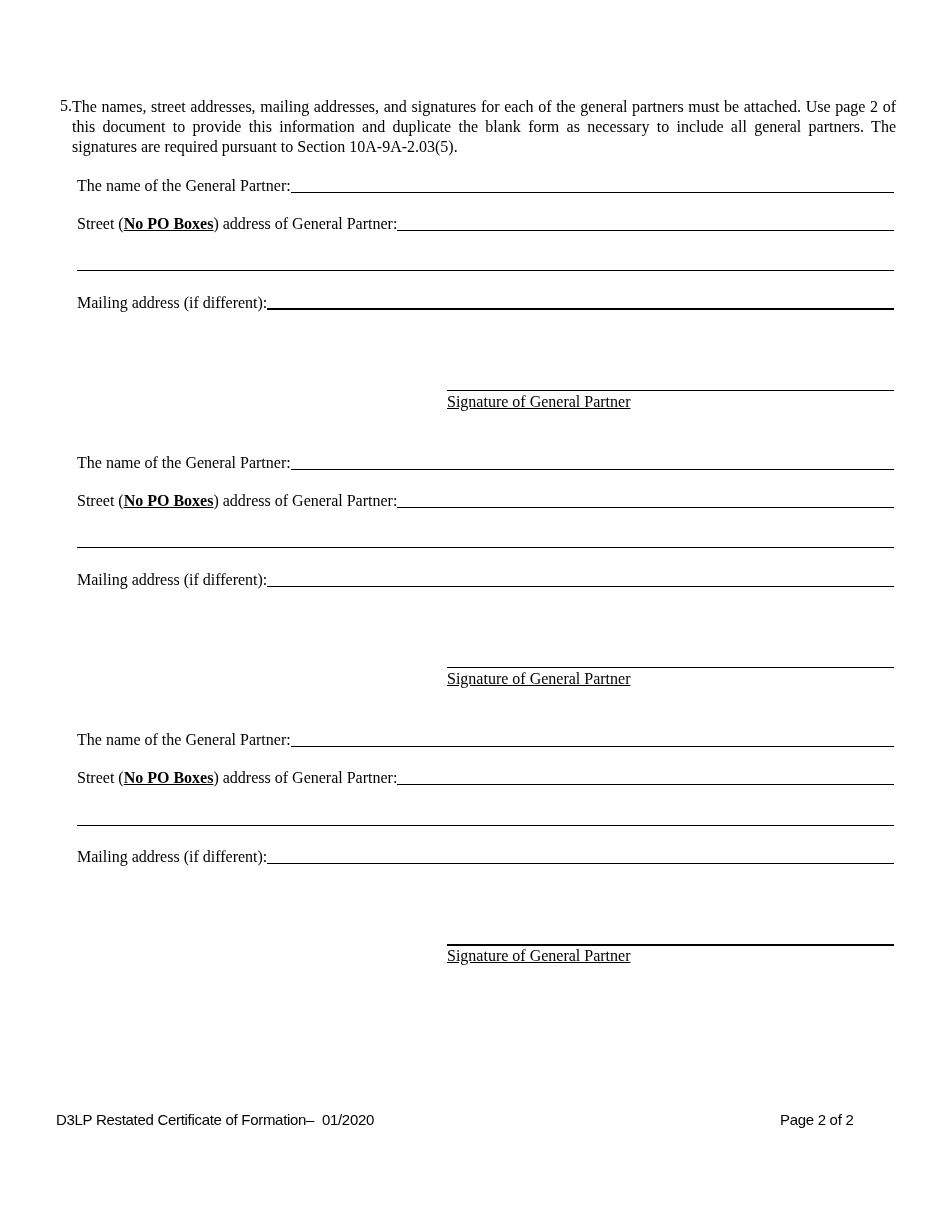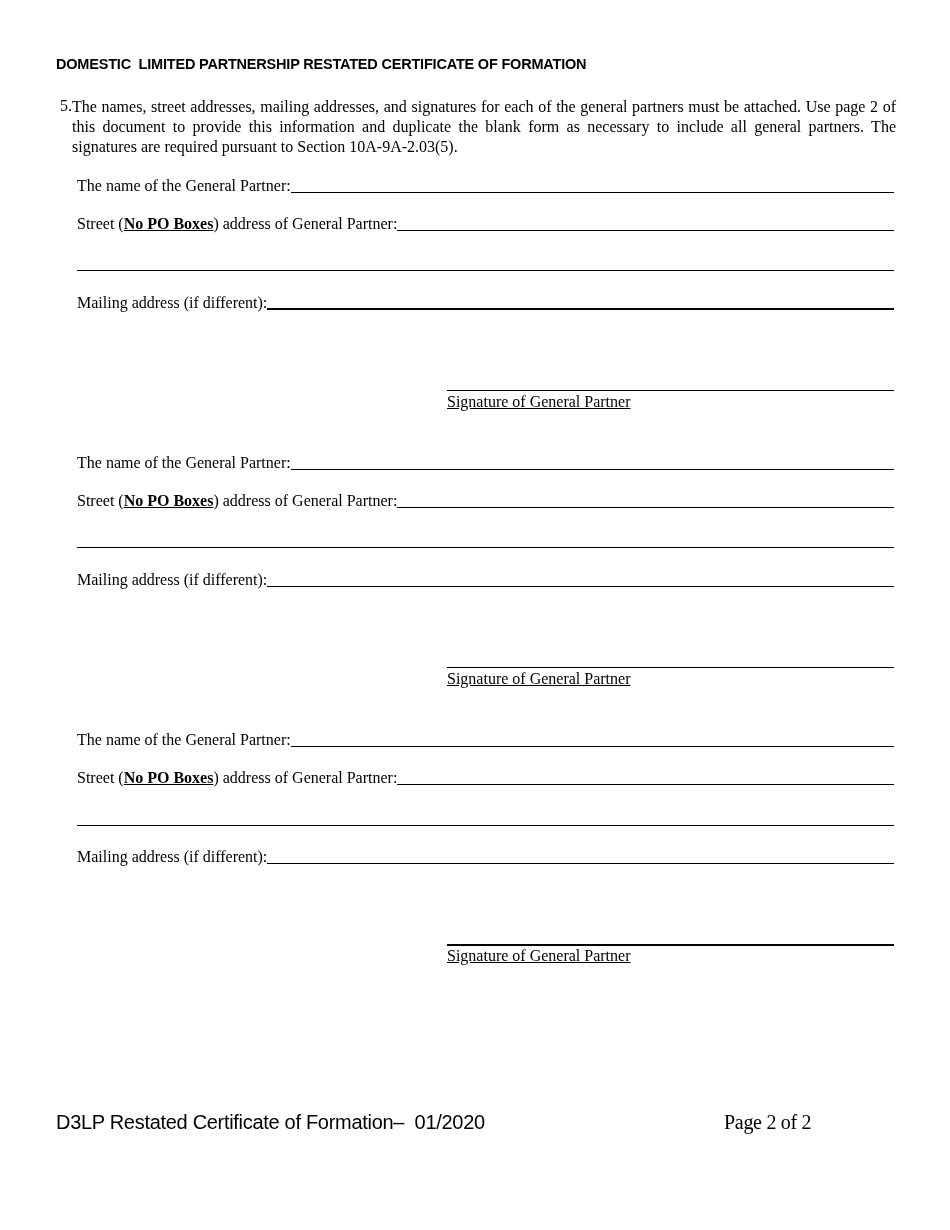--- a/index.html
+++ b/index.html
@@ -18,31 +18,30 @@
     .row .lbl { white-space: pre; line-height: 18px; }
     .row .fill { flex: 1; border-bottom: 1px solid #000; height: 1px; margin-bottom: 2px; }
     .row .fill.thick { border-bottom-width: 2px; }
     .bold-u { font-weight: bold; text-decoration: underline; }
     .blank-line { position: absolute; left: 77px; width: 817px; border-top: 1px solid #000; height: 0; }
     .sig-line { position: absolute; left: 447px; width: 447px; border-top: 1px solid #000; height: 0; }
     .sig-line.thick { border-top-width: 2px; }
     .sig-label { position: absolute; left: 447px; white-space: pre; text-decoration: underline; }
     .footer {
       position: absolute; top: 1111px;
-      font-family: "Liberation Sans", sans-serif; font-size: 20px; white-space: pre; letter-spacing: -0.3px;
+      font-family: "Liberation Sans", sans-serif; font-size: 15px; white-space: pre; letter-spacing: -0.3px;
     }
     .footer.left { left: 56px; }
-    .footer.right { left: 724px; font-family: Liberation Serif, serif; }
+    .footer.right { left: 780px; }
   </style>
 </head>
 <body>
 
 <div class="page">
 
-  <div class="title">DOMESTIC  LIMITED PARTNERSHIP RESTATED CERTIFICATE OF FORMATION</div>
 
   <div class="item5 serif">
     <span class="num">5.</span>
     <div class="para">The names, street addresses, mailing addresses, and signatures for each of the general partners must be attached.  Use page 2 of this document to provide this information and duplicate the blank form as necessary to include all general partners.  The signatures are required pursuant to Section 10A-9A-2.03(5).</div>
   </div>
 
   <div class="row serif" style="top:175px;">
     <span class="lbl">The name of the General Partner:</span>
     <span class="fill"></span>
   </div>

